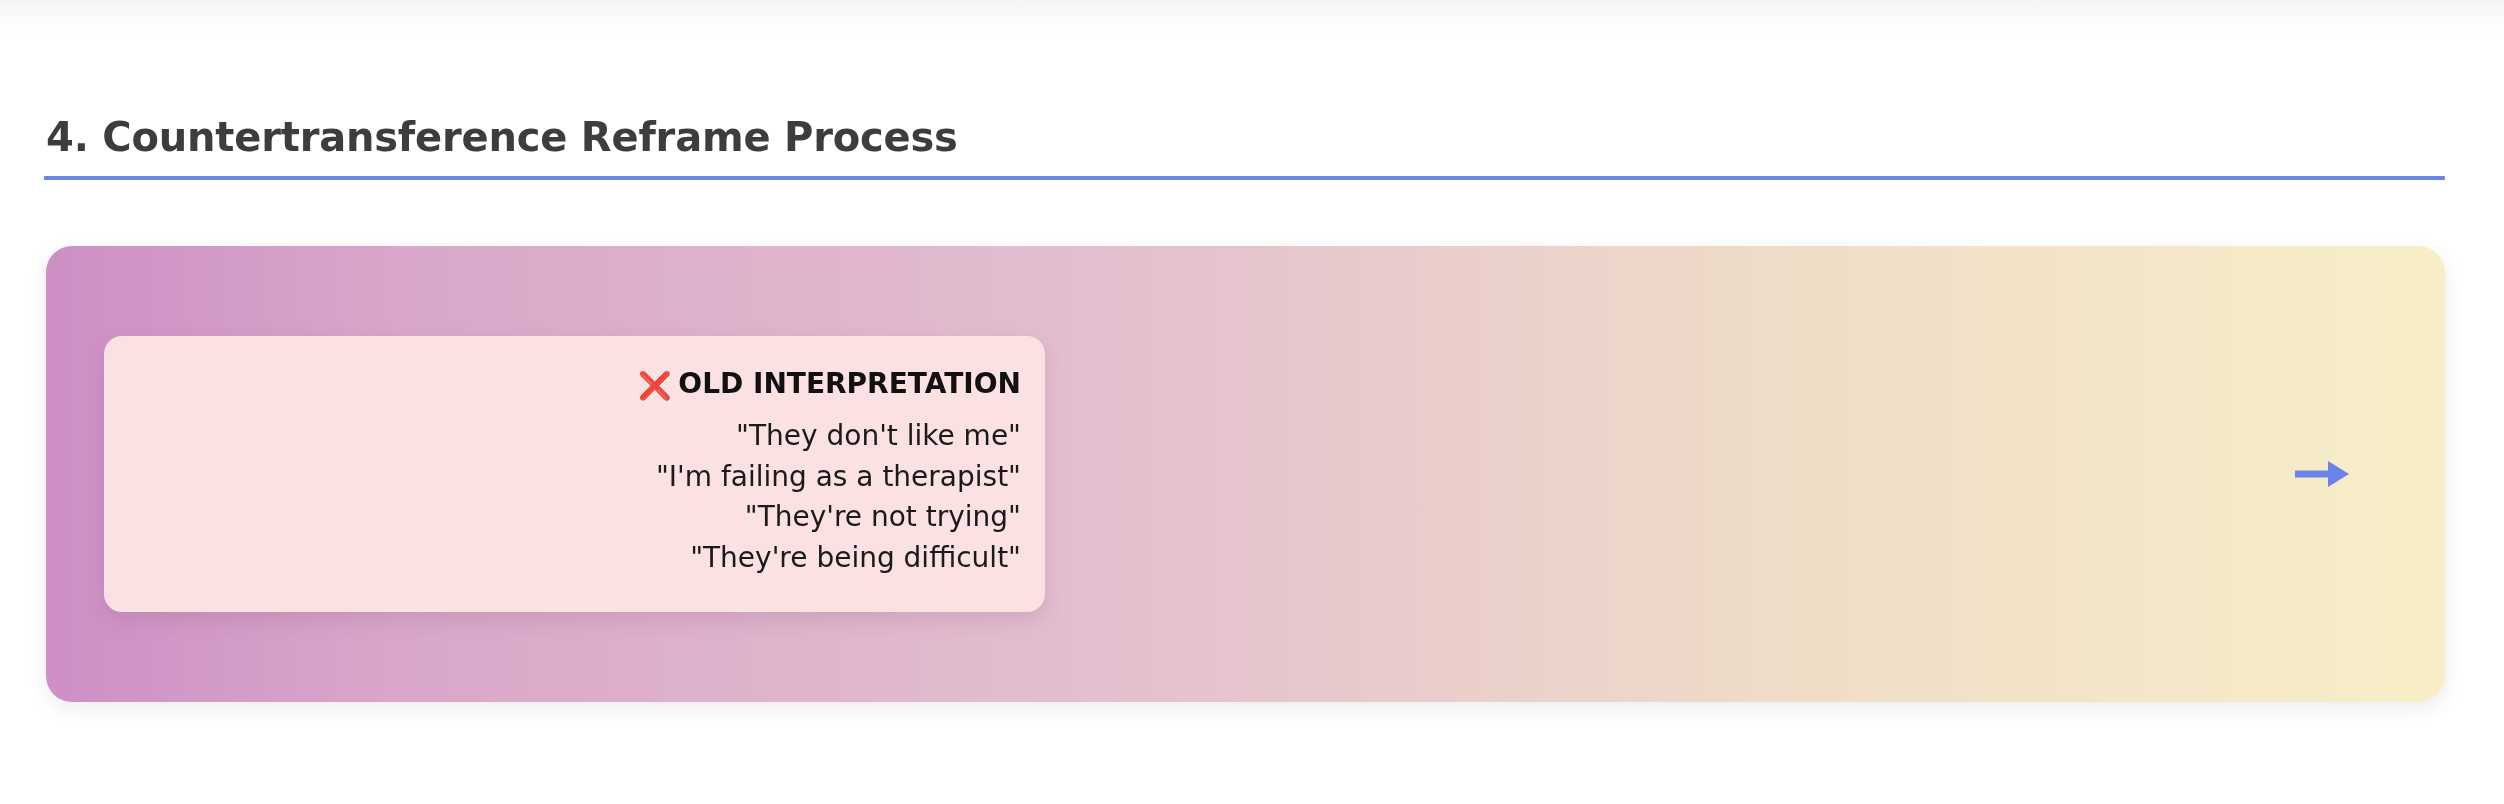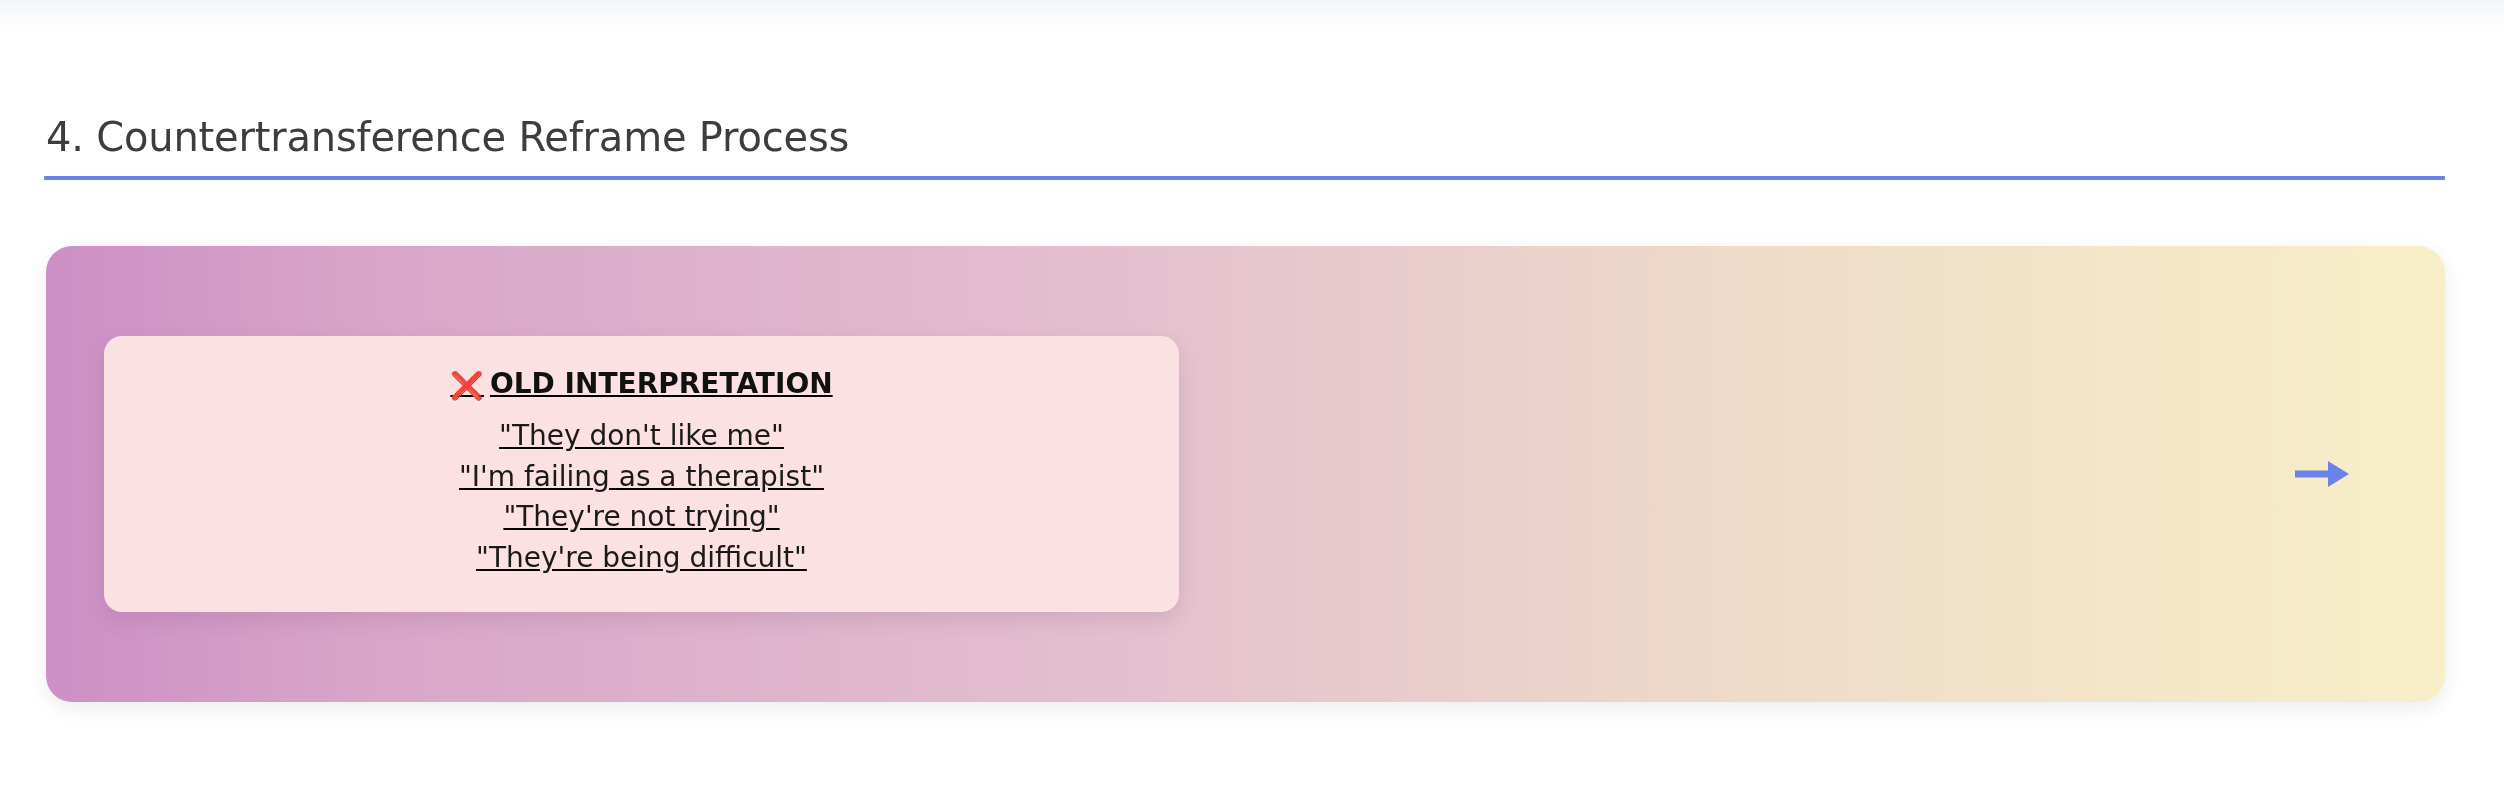--- a/index.html
+++ b/index.html
@@ -27,21 +27,21 @@
   .page {
     position: relative;
     padding: 0;
   }
 
   .section-title {
     position: absolute;
     left: 46px;
     top: 84px;
     font-size: 40px;
-    font-weight: normal;
+    font-weight: bold;
     color: #3d3d3d;
     letter-spacing: -0.2px;
     white-space: nowrap;
     line-height: 1;
   }
 
   .title-rule {
     position: absolute;
     left: 44px;
     top: 176px;
@@ -72,27 +72,26 @@
   .reframe-cards {
     display: flex;
     align-items: center;
     justify-content: space-between;
     width: 100%;
     padding: 0 58px;
     box-sizing: border-box;
   }
 
   .card {
-    width: 1075px;
+    width: 941px;
     border-radius: 18px;
     padding: 30px 24px 34px 24px;
     box-sizing: border-box;
-    text-align: center;
+    text-align: right;
     box-shadow: 0 8px 20px rgba(110, 70, 105, 0.16);
-    text-decoration: underline;
   }
 
   .card-old {
     background: #fce1e2;
   }
 
   .card-new {
     background: #e3fbe3;
   }
 

